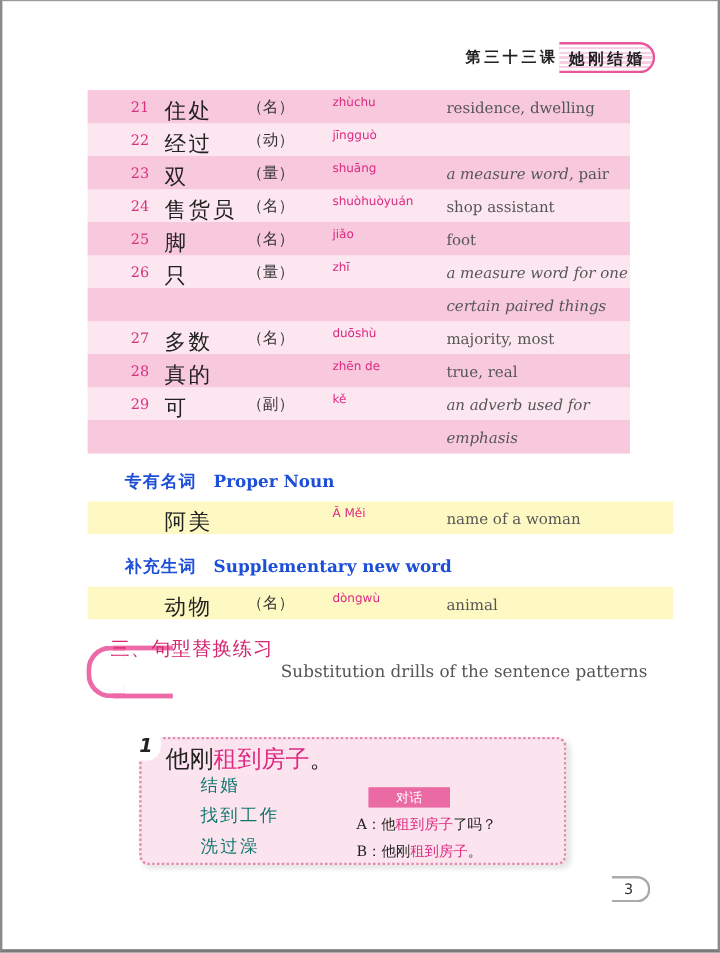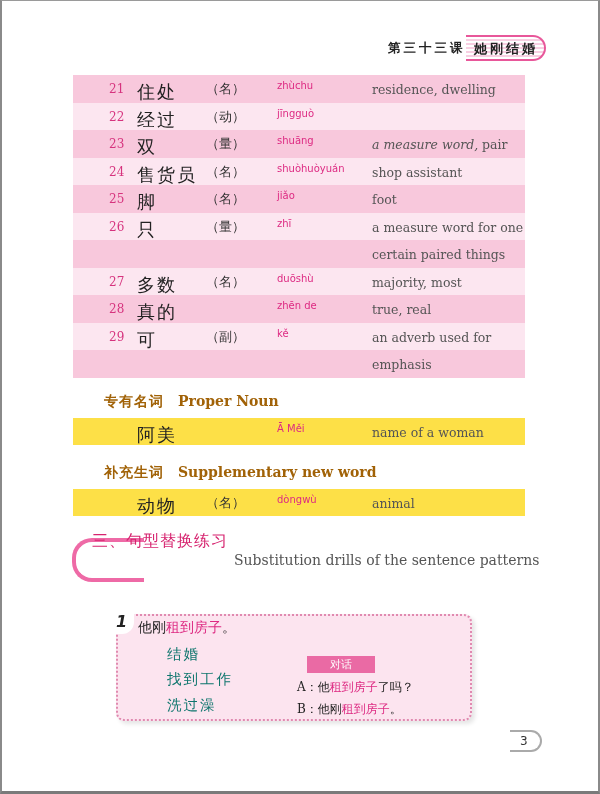--- a/index.html
+++ b/index.html
@@ -16,40 +16,40 @@
   .vtable { position: absolute; left: 73px; top: 75px; width: 452px; }
   .vrow { position: relative; height: 27.5px; }
   .vrow.dark { background: #f8c8dc; }
   .vrow.light { background: #fce6f0; }
   .vrow span { position: absolute; top: 5px; white-space: nowrap; }
   .c-num { left: 36px; font-size: 12px; color: #d6337e; top: 7px !important; }
   .c-hz { left: 64px; font-size: 18px; color: #222; letter-spacing: 2px; font-family: "DejaVu Serif", serif; }
   .c-pos { left: 133px; font-size: 13px; color: #333; }
   .c-py { left: 204px; font-size: 10px; color: #dd2a82; font-family: "DejaVu Sans", sans-serif; }
   .c-en { left: 299px; font-size: 12.5px; color: #555; top: 7px !important; }
-  .c-en.it { }
+  .c-en.it { font-style: italic; }
 
-  .sec-h { position: absolute; left: 104px; font-size: 14px; color: #a16207; font-weight: bold; white-space: nowrap; }
+  .sec-h { position: absolute; left: 104px; font-size: 14px; color: #1d4ed8; font-weight: bold; white-space: nowrap; }
   .sec-h .zh { font-family: "DejaVu Sans", sans-serif; letter-spacing: 1px; margin-right: 14px; }
   .sec-h .en { font-family: "DejaVu Serif", serif; }
 
-  .single { position: absolute; left: 73px; width: 452px; height: 27px; background: #fde047; }
+  .single { position: absolute; left: 73px; width: 488px; height: 27px; background: #fef9c3; }
   .single span { position: absolute; top: 5px; white-space: nowrap; }
 
   
   .drill-hd-bracket { position: absolute; left: 72px; top: 538px; width: 32px; height: 44px; border: 4px solid #ee6aa6; border-right: none; border-radius: 20px 0 0 20px; }
   .drill-hd-bracket::before { content: ""; position: absolute; top: -4px; left: 18px; width: 50px; height: 4px; background: #ee6aa6; }
   .drill-hd-bracket::after { content: ""; position: absolute; bottom: -4px; left: 18px; width: 50px; height: 4px; background: #ee6aa6; }
   .drill-hd-zh { position: absolute; left: 92px; top: 531px; font-family: "DejaVu Sans", sans-serif; font-size: 16px; font-weight: normal; color: #d6246f; letter-spacing: 1px; }
   .drill-hd-en { position: absolute; left: 234px; top: 552px; font-size: 14px; color: #555; }
 
   
   .drill-box { position: absolute; left: 116px; top: 614px; width: 356px; height: 107px; background: #fce4ef; border: 2px dotted #e08ab0; border-radius: 8px; box-shadow: 3px 3px 4px #e6e6e6; }
   .drill-num { position: absolute; left: 112px; top: 612px; width: 22px; height: 22px; background: #fff; border-radius: 0 0 12px 0; font-family: "DejaVu Sans", sans-serif; font-style: italic; font-weight: bold; font-size: 16px; color: #222; padding-left: 4px; }
-  .drill-main { position: absolute; left: 138px; top: 619px; font-size: 14px; color: #222; white-space: nowrap; }
+  .drill-main { position: absolute; left: 138px; top: 619px; font-size: 20px; color: #222; white-space: nowrap; }
   .hl { color: #dd2a82; }
   .sub { position: absolute; left: 167px; font-size: 14.5px; color: #0f766e; letter-spacing: 2px; }
   .dlg-tag { position: absolute; left: 307px; top: 656px; background: #ea6aa4; color: #fff; font-size: 11px; padding: 1px 23px; font-family: "DejaVu Sans", sans-serif; }
   .dlg-line { position: absolute; left: 297px; font-size: 12px; color: #222; white-space: nowrap; }
 
   
   .pgnum { position: absolute; left: 510px; top: 730px; width: 32px; height: 22px; border: 2px solid #aaaaaa; border-left: none; border-radius: 0 12px 12px 0; }
   .pgnum span { position: absolute; left: 10px; top: 2px; font-family: "DejaVu Sans", sans-serif; font-size: 12px; color: #333; }
 </style>
 </head>

